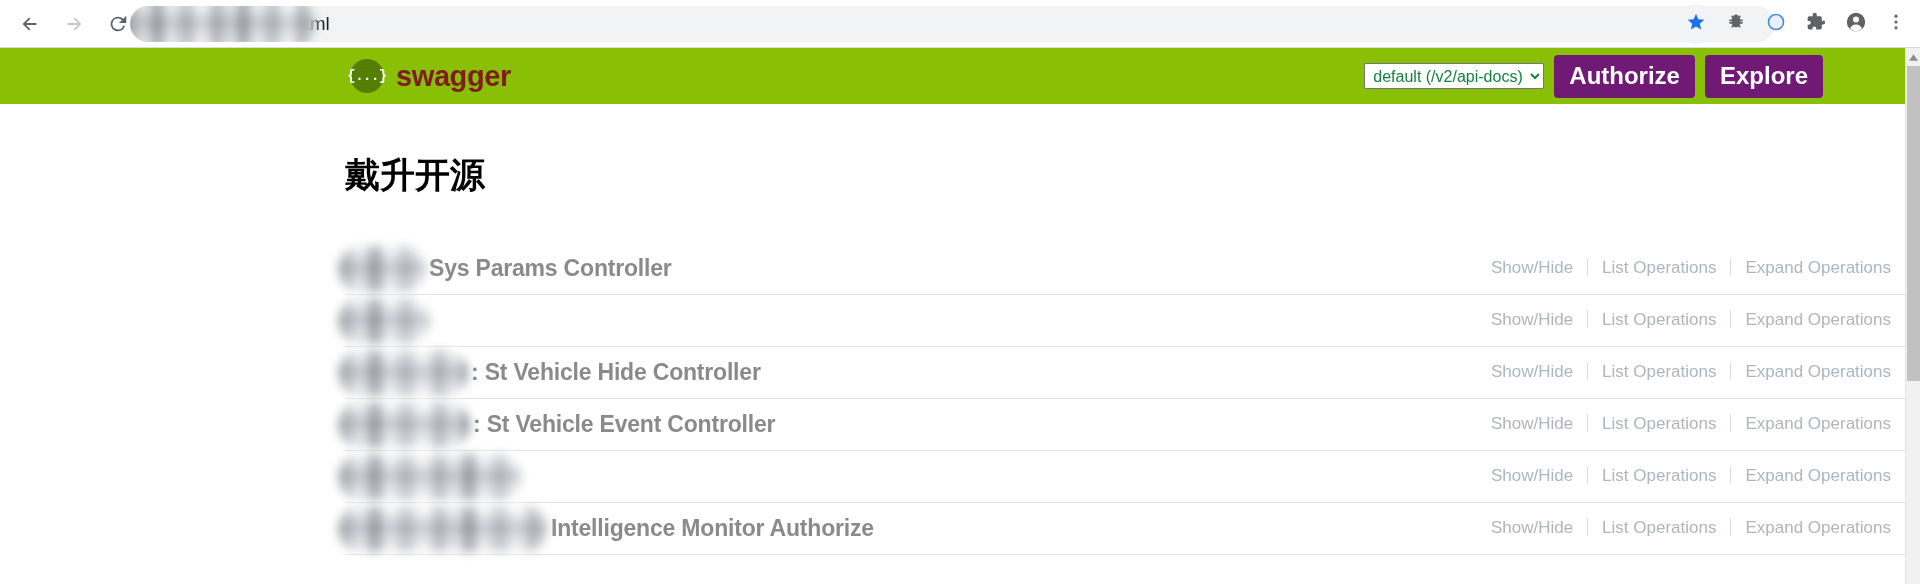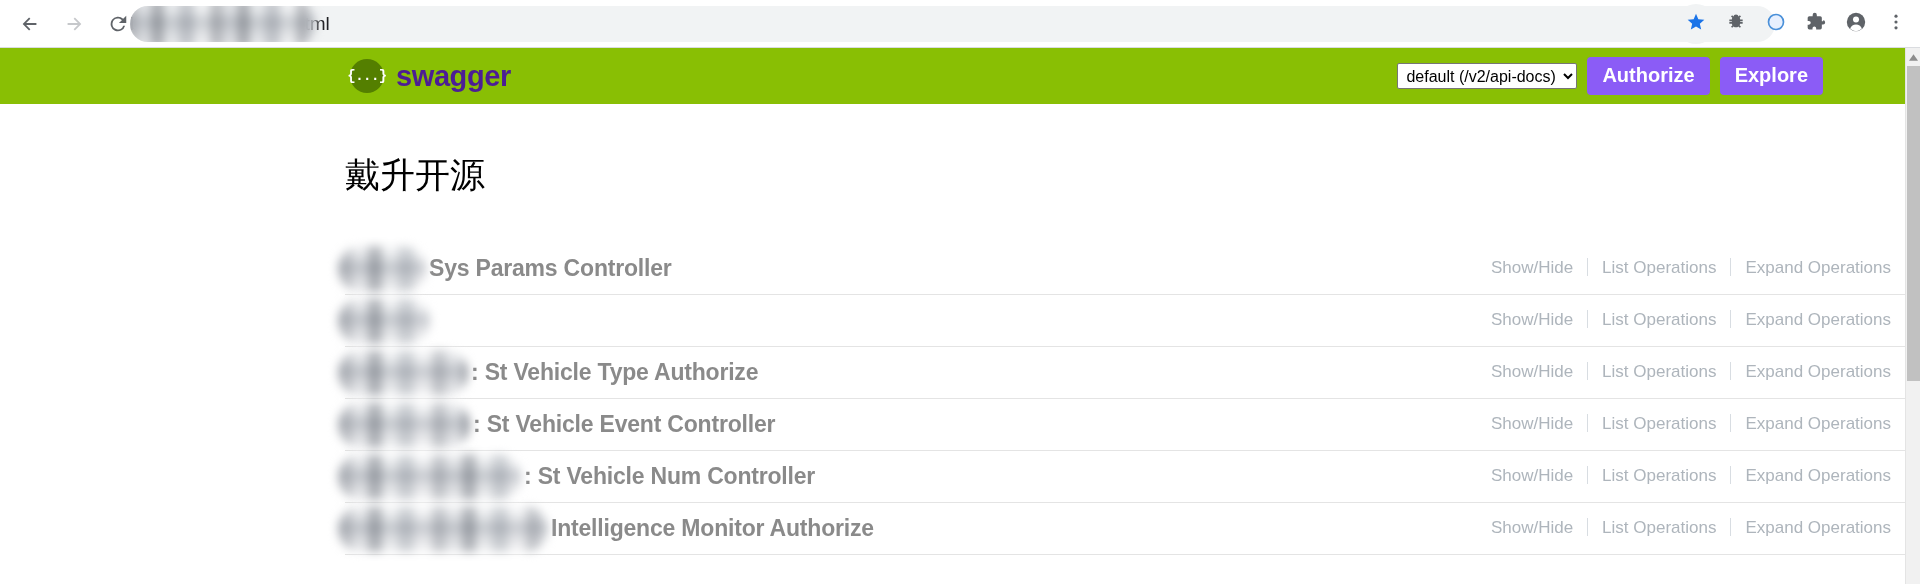--- a/index.html
+++ b/index.html
@@ -124,69 +124,69 @@
     display: flex;
     align-items: center;
     justify-content: center;
     color: #ffffff;
     font-size: 14px;
     font-weight: bold;
     letter-spacing: -0.5px;
     font-family: "Liberation Mono", monospace;
   }
   #swagger-wordmark {
-    color: #4c1d95;
+    color: #7f1d1d;
     font-size: 29px;
     font-weight: bold;
     letter-spacing: -0.4px;
   }
 
   #topbar-right {
     position: absolute;
     right: 82px;
     display: flex;
     align-items: center;
     gap: 10px;
   }
   #api-select {
     height: 26px;
     font-size: 16px;
     font-family: "Liberation Sans", sans-serif;
     padding: 1px 4px;
     border: 1px solid #767676;
     border-radius: 2px;
     background: #ffffff;
-    color: #000000;
+    color: #15803d;
     cursor: pointer;
   }
   .topbar-btn {
-    background: #8b5cf6;
+    background: #701a75;
     color: #ffffff;
     border: none;
     border-radius: 4px;
-    font-size: 20px;
+    font-size: 24px;
     font-weight: bold;
     padding: 7px 15px 8px;
     cursor: pointer;
     font-family: "Liberation Sans", sans-serif;
   }
 
   
   #content {
     position: absolute;
     left: 0; top: 56px;
     width: 1905px;
   }
   #info-block {
     padding-left: 345px;
     padding-top: 52px;
   }
   #api-title {
     font-size: 35px;
-    font-weight: normal;
+    font-weight: bold;
     color: #000000;
     line-height: 1.1;
   }
   #api-subtitle {
     font-size: 18px;
     color: #3b4151;
     margin-top: 9px;
     line-height: 1.2;
   }
 
@@ -398,21 +398,21 @@
           <div class="resource-ops">
             <div class="op-link">Show/Hide</div>
             <div class="op-sep"></div>
             <div class="op-link">List Operations</div>
             <div class="op-sep"></div>
             <div class="op-link">Expand Operations</div>
           </div>
         </div>
         <div class="resource-row">
           <div class="row-redaction" style="width: 130px;"></div>
-          <div class="resource-name" style="margin-left: 126px;">: St Vehicle Type Authorize</div>
+          <div class="resource-name" style="margin-left: 126px;">: St Vehicle Hide Controller</div>
           <div class="resource-ops">
             <div class="op-link">Show/Hide</div>
             <div class="op-sep"></div>
             <div class="op-link">List Operations</div>
             <div class="op-sep"></div>
             <div class="op-link">Expand Operations</div>
           </div>
         </div>
         <div class="resource-row">
           <div class="row-redaction" style="width: 132px;"></div>
@@ -420,21 +420,20 @@
           <div class="resource-ops">
             <div class="op-link">Show/Hide</div>
             <div class="op-sep"></div>
             <div class="op-link">List Operations</div>
             <div class="op-sep"></div>
             <div class="op-link">Expand Operations</div>
           </div>
         </div>
         <div class="resource-row">
           <div class="row-redaction" style="width: 183px;"></div>
-          <div class="resource-name" style="margin-left: 179px;">: St Vehicle Num Controller</div>
           <div class="resource-ops">
             <div class="op-link">Show/Hide</div>
             <div class="op-sep"></div>
             <div class="op-link">List Operations</div>
             <div class="op-sep"></div>
             <div class="op-link">Expand Operations</div>
           </div>
         </div>
         <div class="resource-row">
           <div class="row-redaction" style="width: 210px;"></div>

